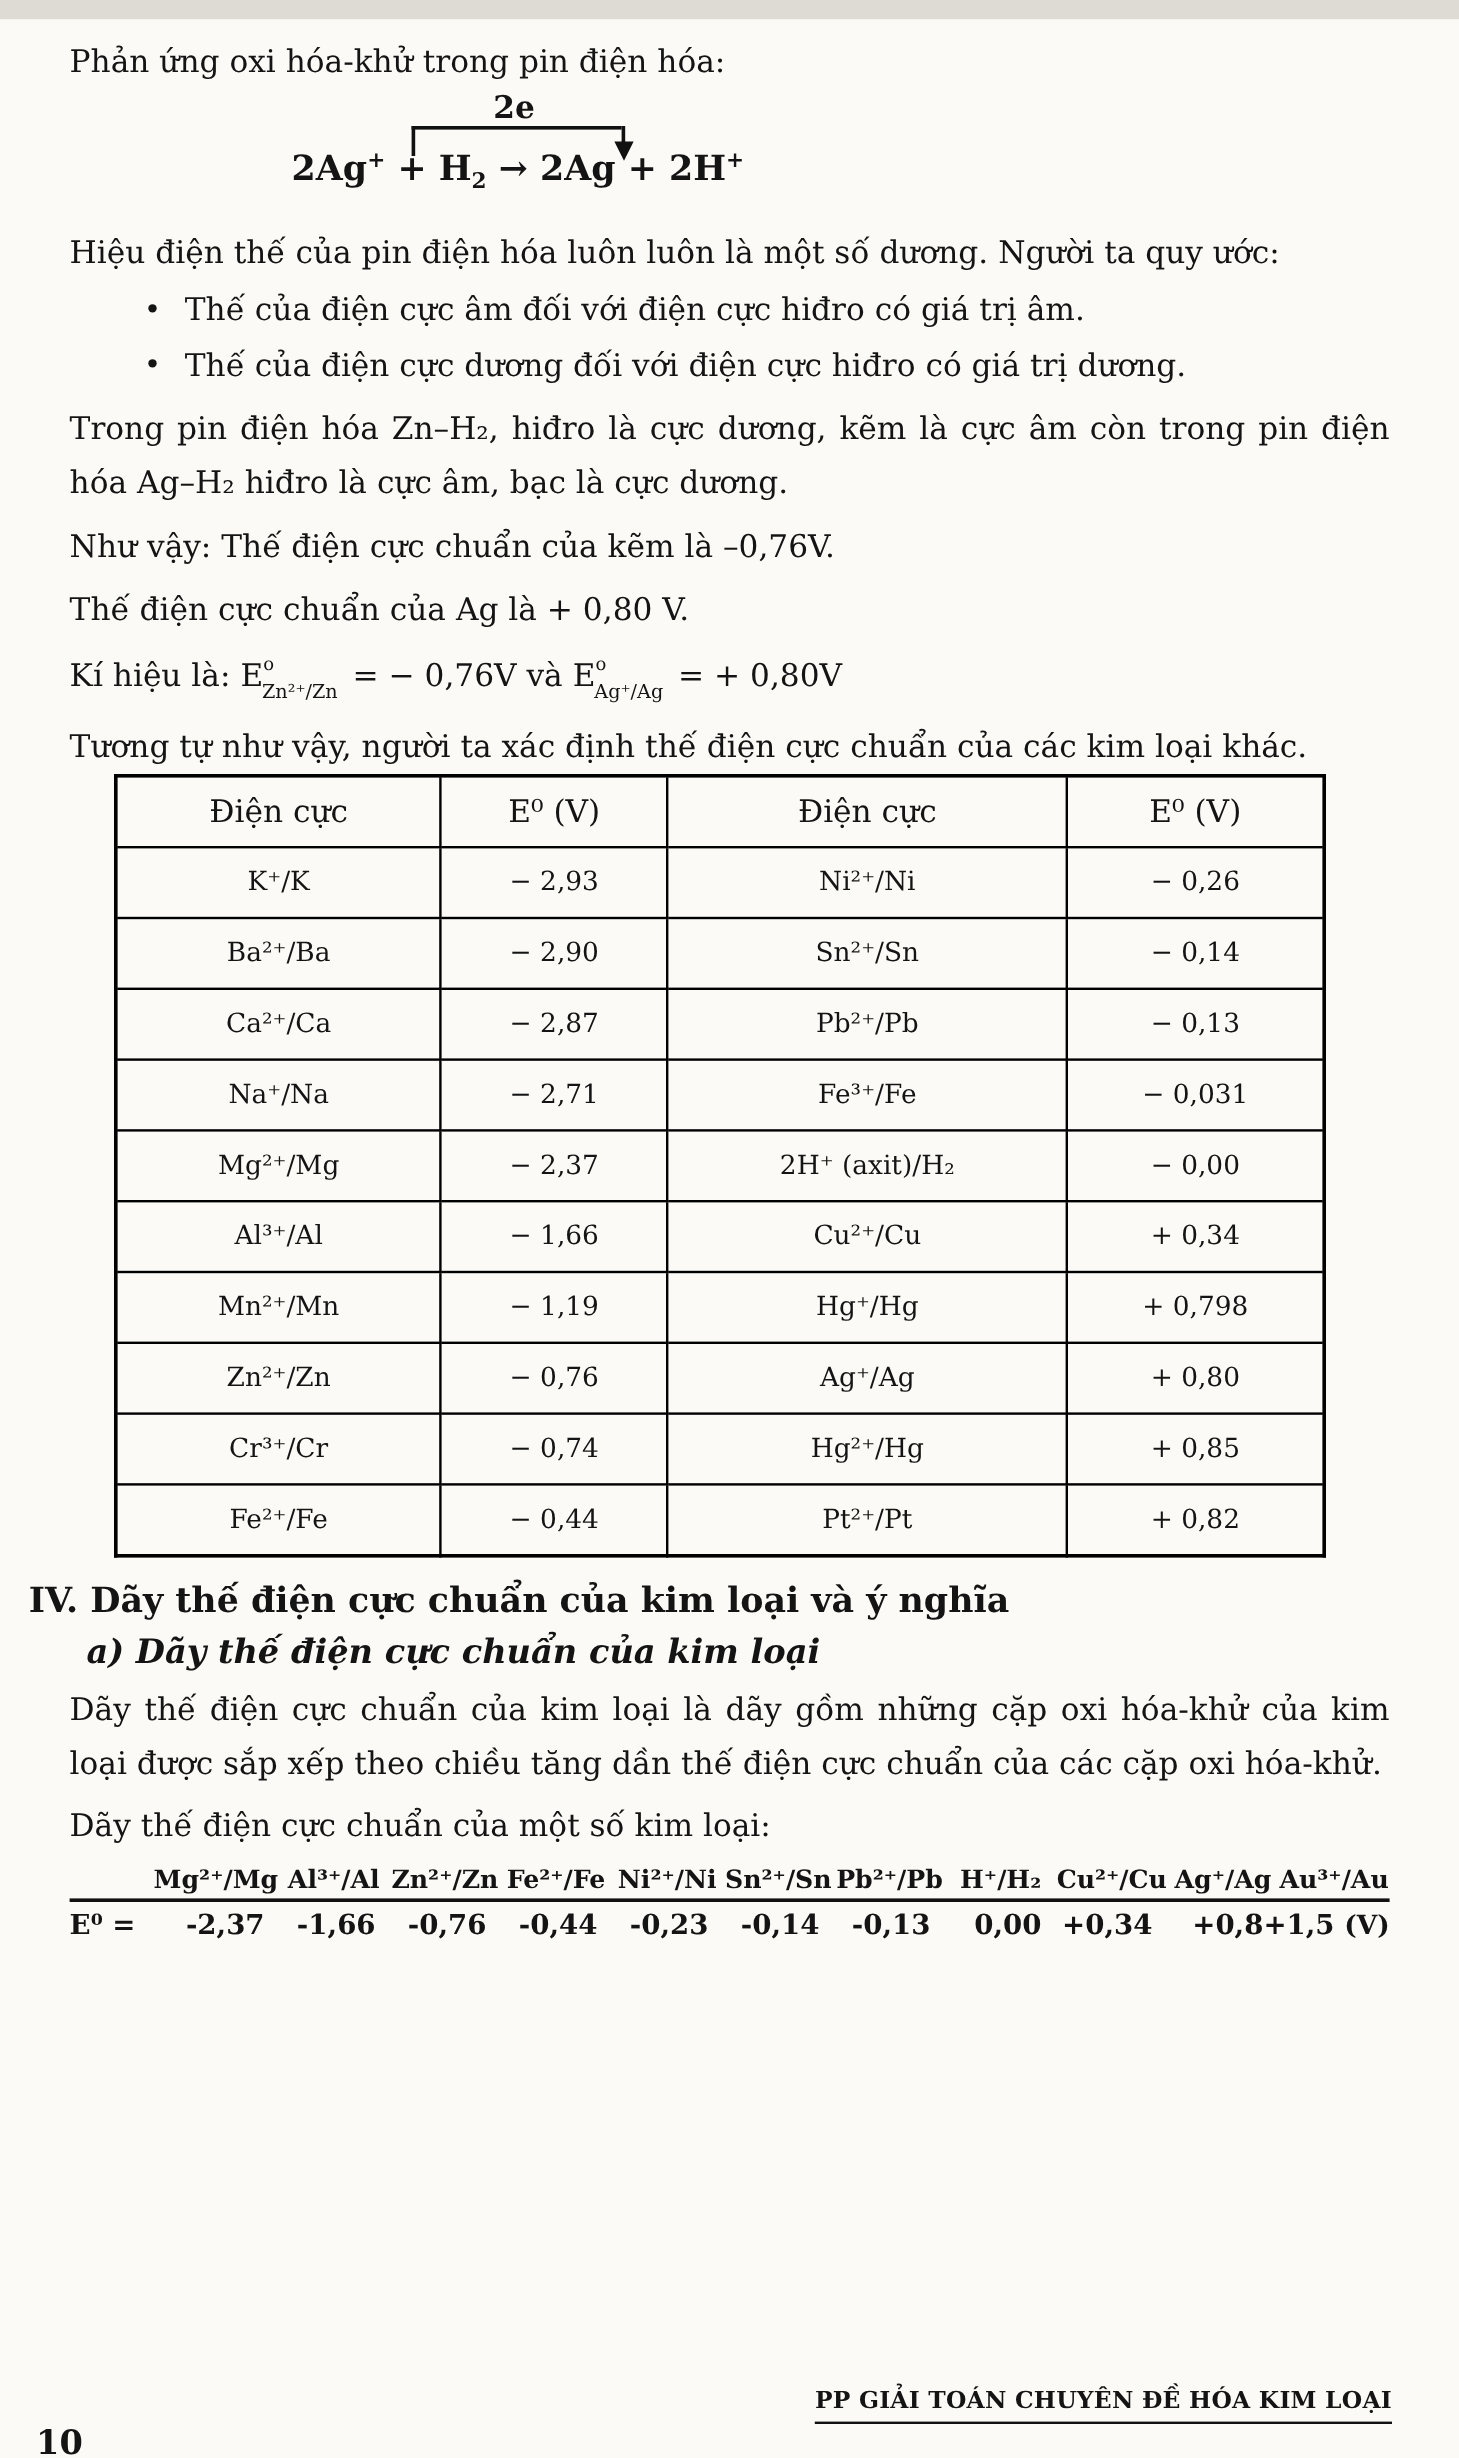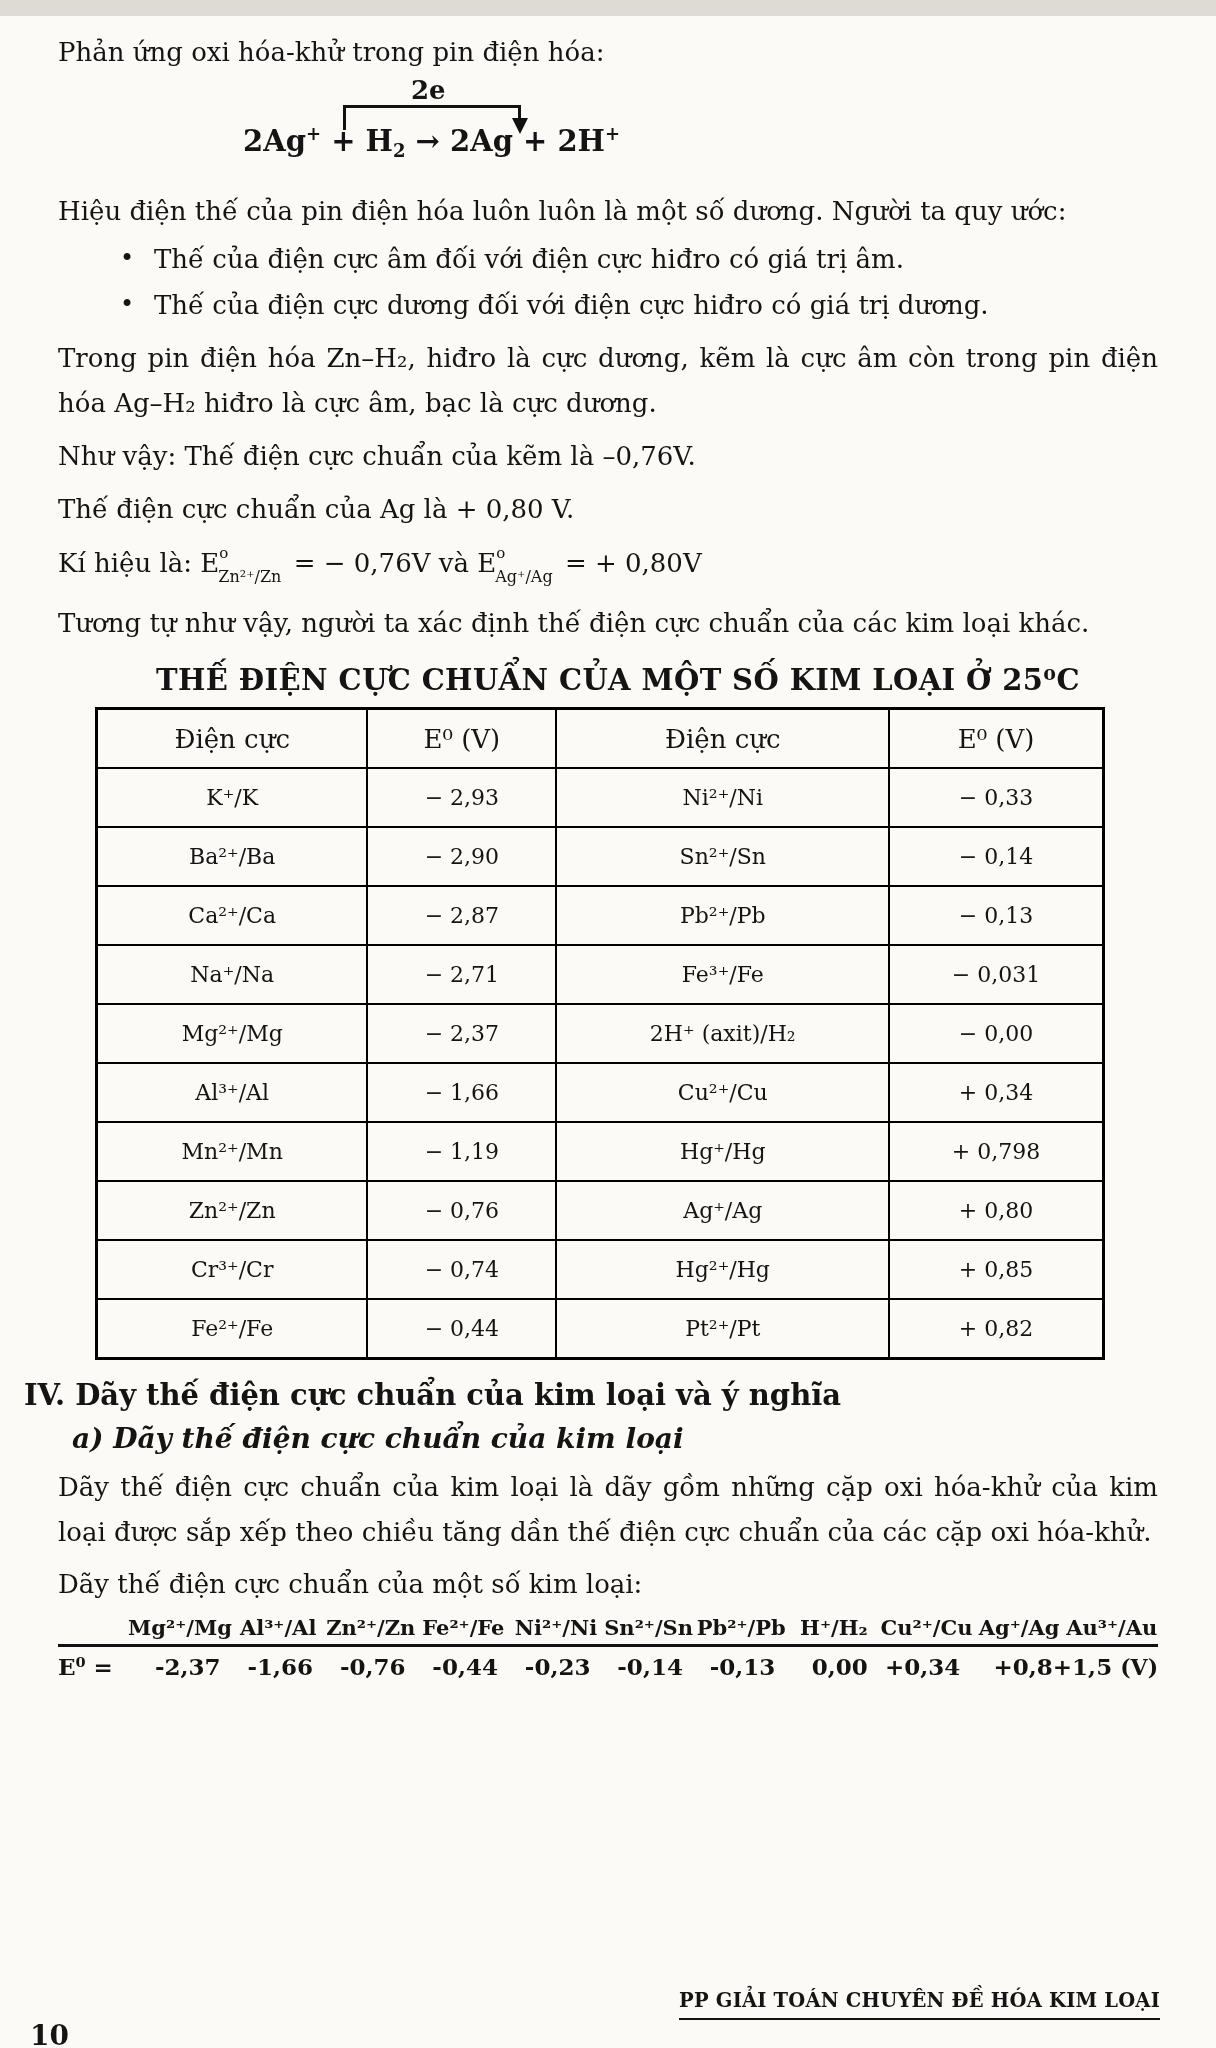--- a/index.html
+++ b/index.html
@@ -100,37 +100,36 @@
     <span>Kí hiệu là:</span>
     <span class="esym"><span>E</span><sup>o</sup><sub>Zn²⁺/Zn</sub></span>
     <span>= − 0,76V</span>
     <span>và</span>
     <span class="esym"><span>E</span><sup>o</sup><sub>Ag⁺/Ag</sub></span>
     <span>= + 0,80V</span>
   </p>
 
   <p class="body-text mt8">Tương tự như vậy, người ta xác định thế điện cực chuẩn của các kim loại khác.</p>
 
-  <div class="tbl-title">THẾ ĐIỆN CỰC CHUẨN CỦA MỘT SỐ KIM LOẠI Ở 25⁰C</div>
 
   <table class="potentials">
     <thead>
       <tr>
         <th>Điện cực</th>
         <th>E⁰ (V)</th>
         <th>Điện cực</th>
         <th>E⁰ (V)</th>
       </tr>
     </thead>
     <tbody>
       <tr>
           <td>K⁺/K</td>
           <td>− 2,93</td>
           <td>Ni²⁺/Ni</td>
-          <td>− 0,33</td>
+          <td>− 0,26</td>
         </tr>
       <tr>
           <td>Ba²⁺/Ba</td>
           <td>− 2,90</td>
           <td>Sn²⁺/Sn</td>
           <td>− 0,14</td>
         </tr>
       <tr>
           <td>Ca²⁺/Ca</td>
           <td>− 2,87</td>

